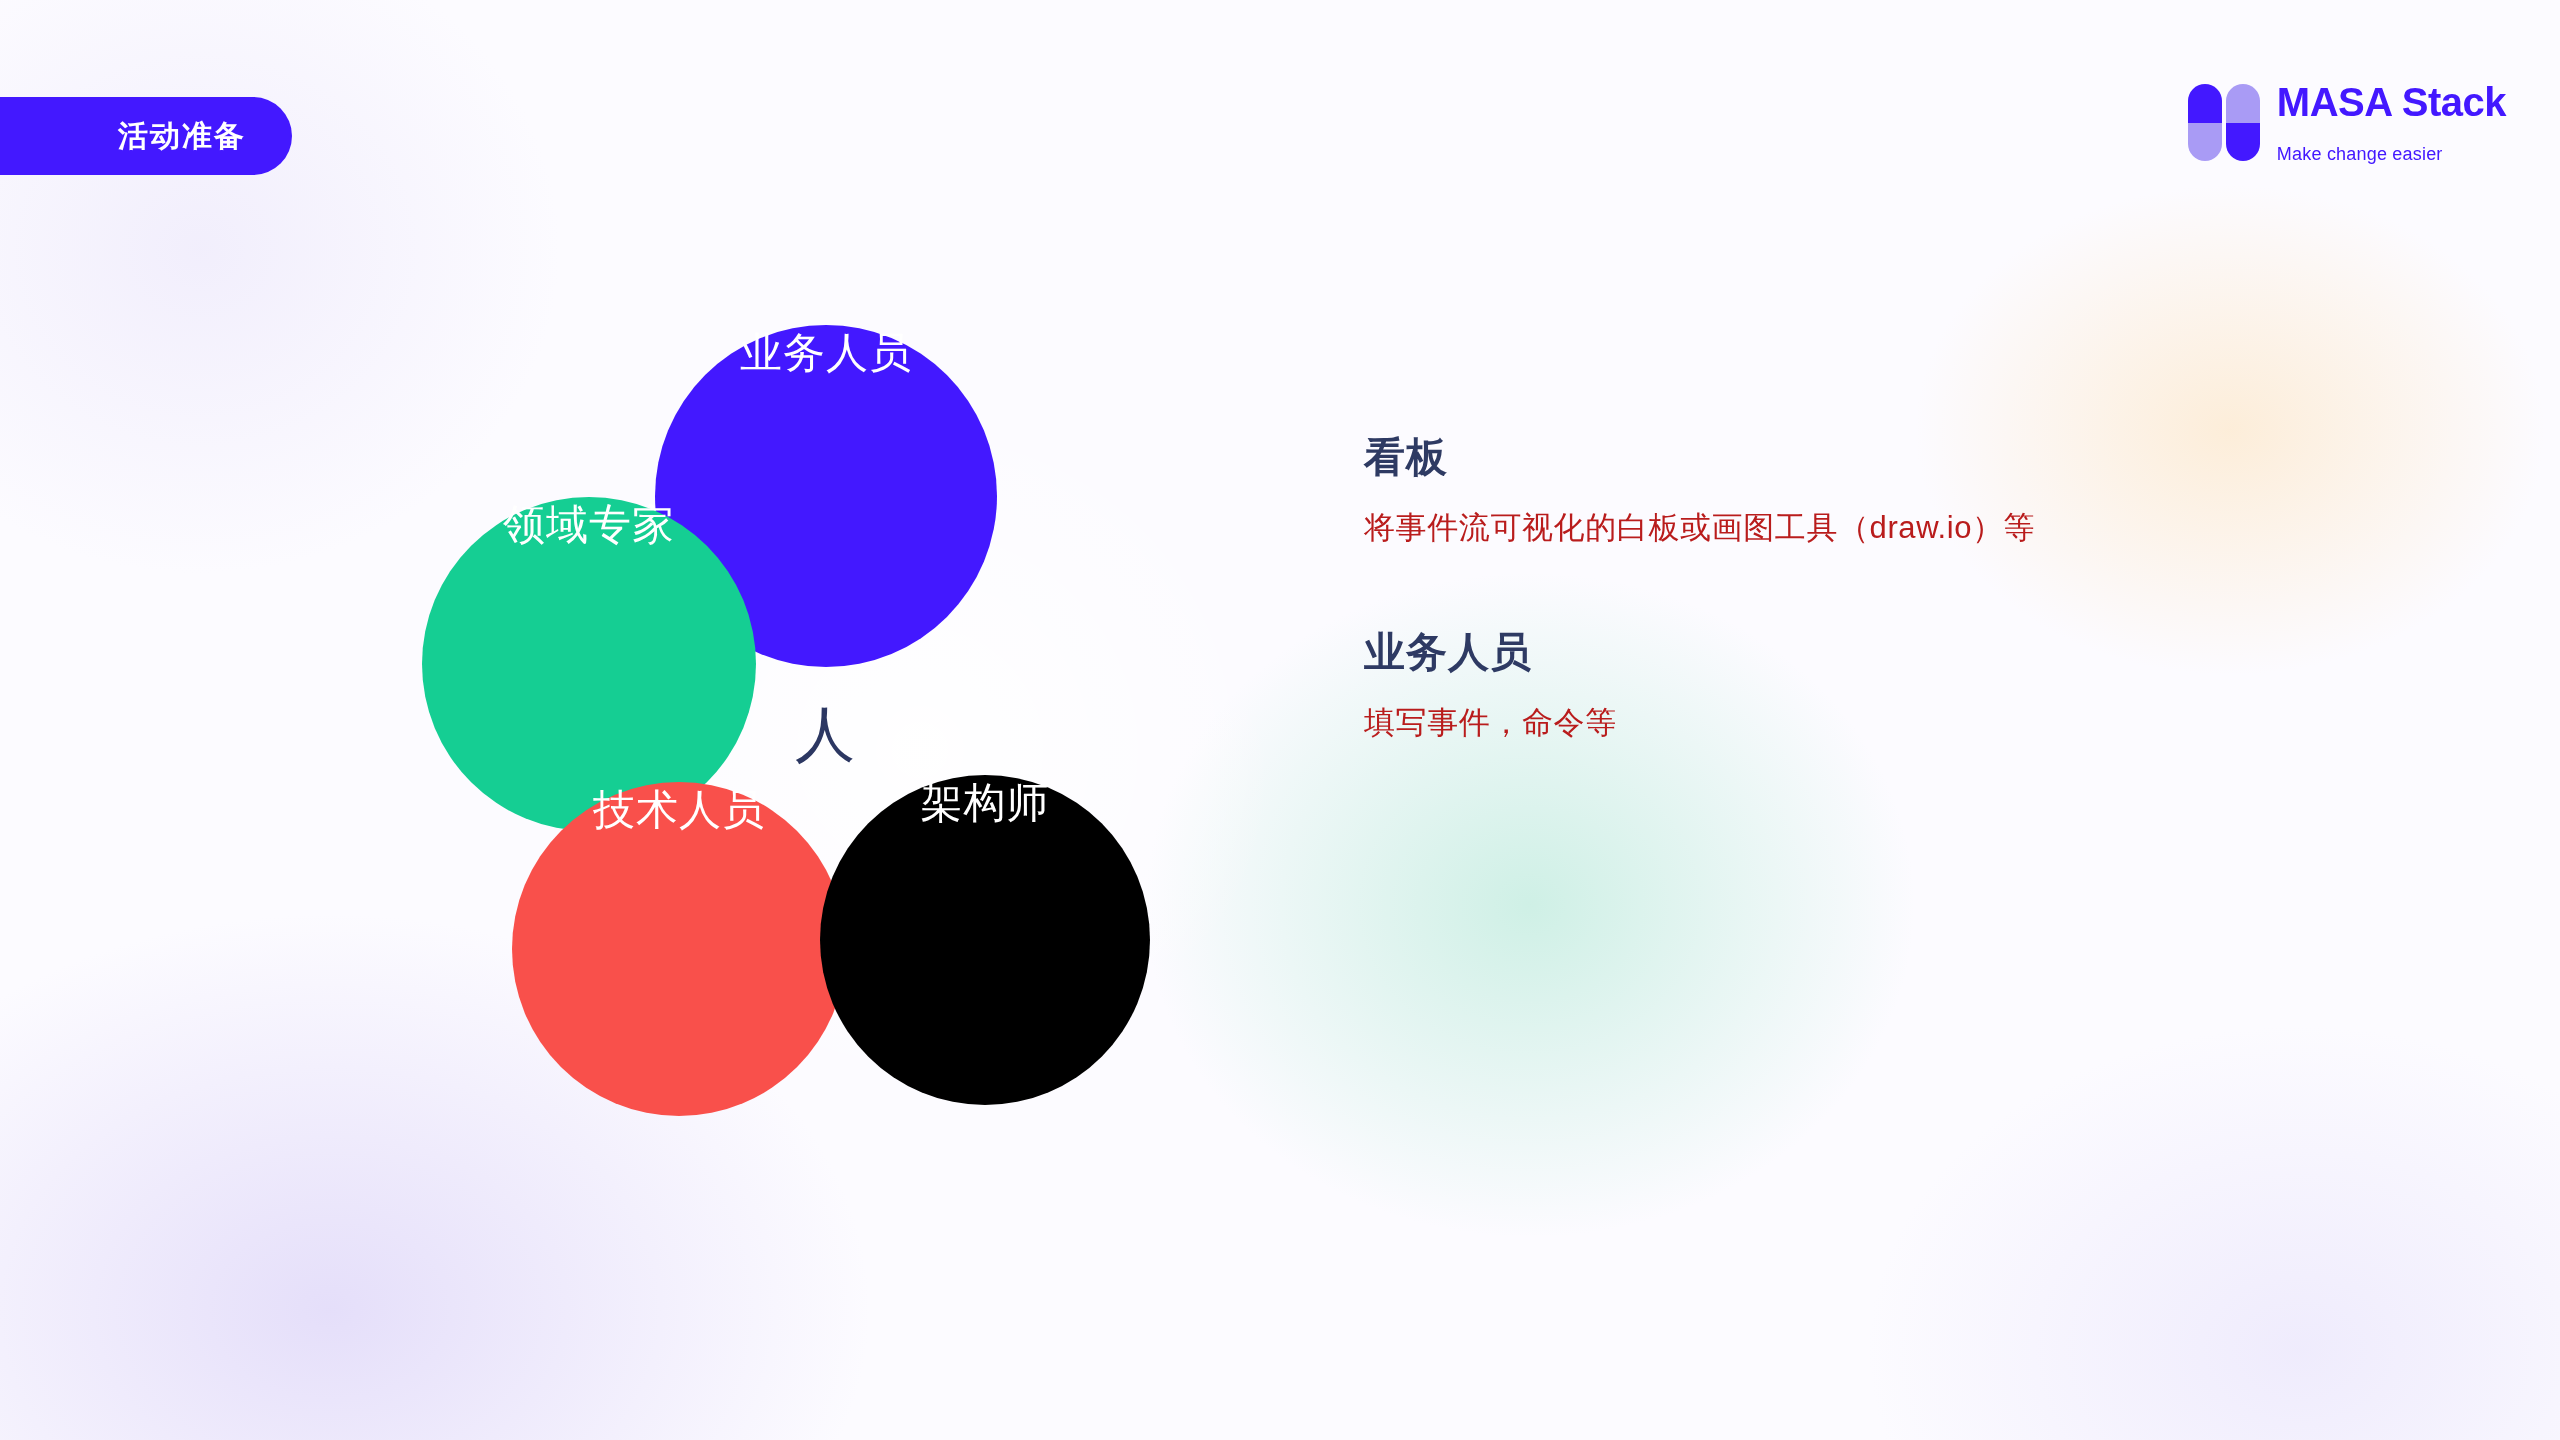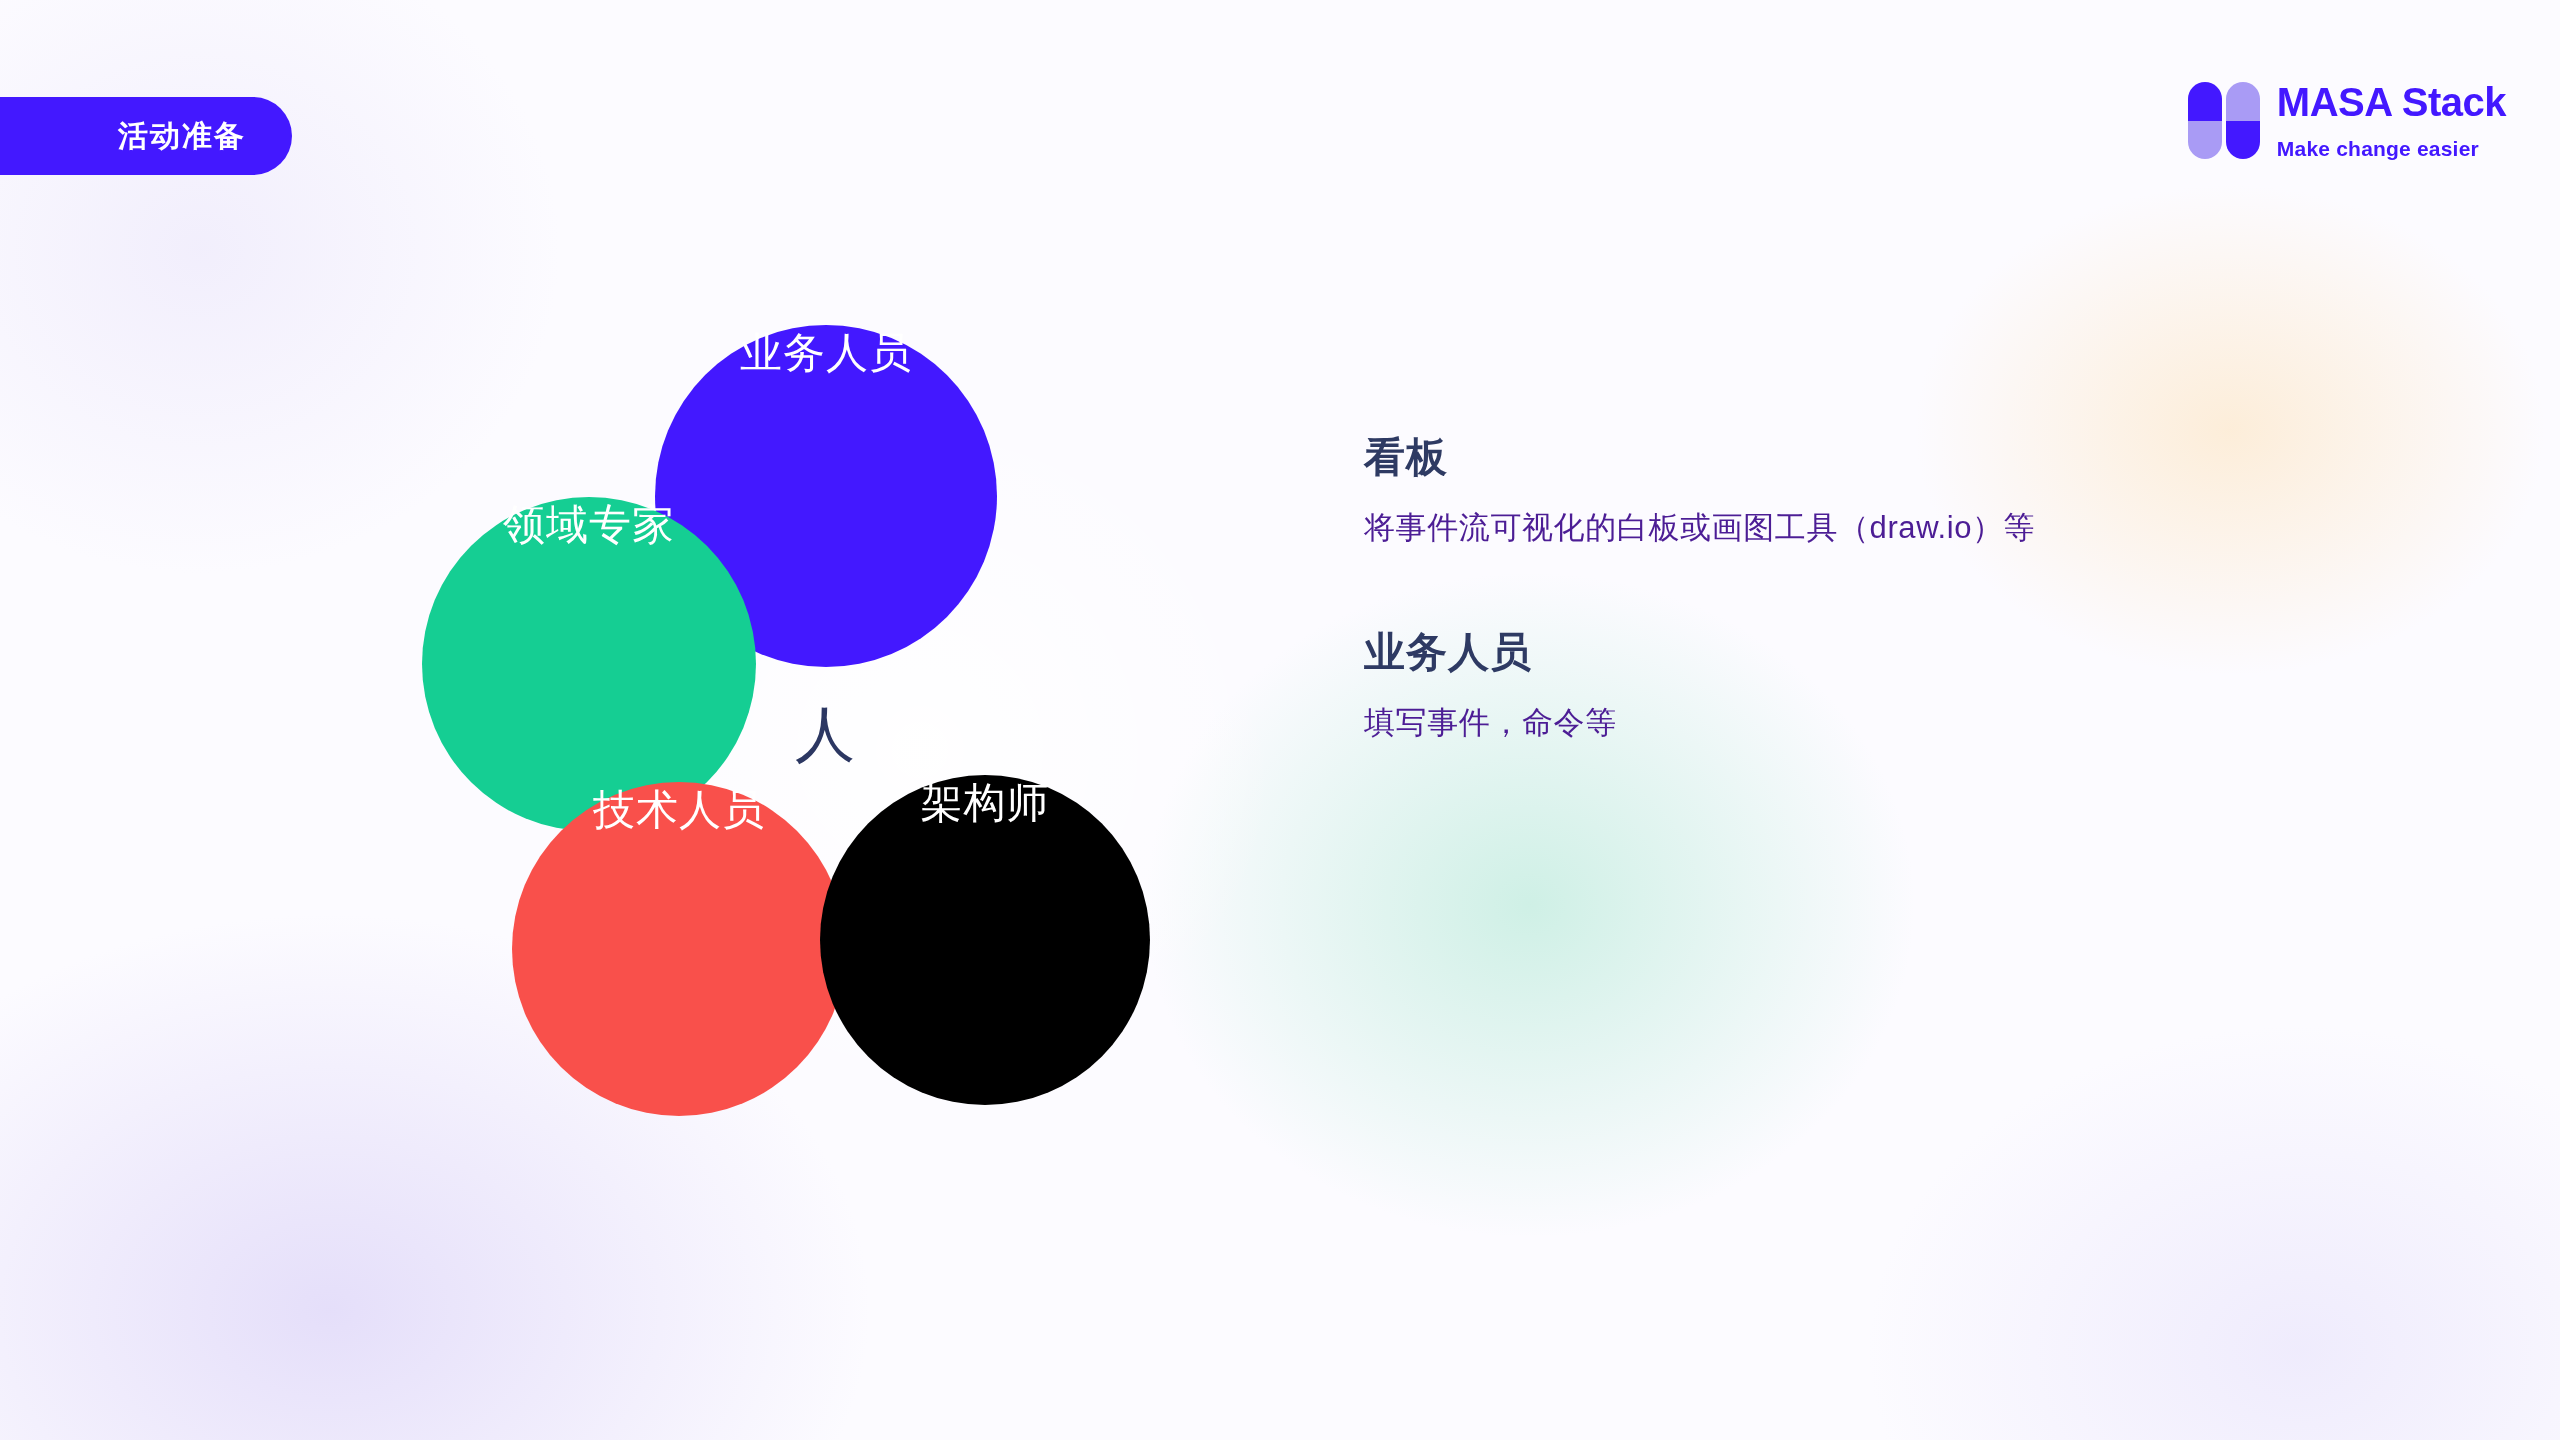--- a/index.html
+++ b/index.html
@@ -128,23 +128,23 @@
     flex-direction: column;
     justify-content: center;
     line-height: 1;
   }
   #logo-name {
     font-size: 40px;
     font-weight: bold;
     letter-spacing: -0.5px;
   }
   #logo-tagline {
-    font-size: 21px;
-    font-weight: bold;
-    margin-top: 16px;
+    font-size: 18px;
+    font-weight: normal;
+    margin-top: 23px;
     letter-spacing: 0.2px;
   }
 
   
   #diagram {
     position: absolute;
     left: 400px;
     top: 300px;
     width: 860px;
     height: 860px;
@@ -184,21 +184,21 @@
   .detail-title {
     font-size: 41px;
     font-weight: bold;
     color: #2E3A63;
     line-height: 1.25;
     letter-spacing: 1px;
   }
   .detail-desc {
     font-size: 31px;
     font-weight: normal;
-    color: #4c1d95;
+    color: #b91c1c;
     line-height: 1.4;
     margin-top: 23px;
     letter-spacing: 0.6px;
   }
 </style>
 </head>
 <body>
 
 <div id="slide">
 

